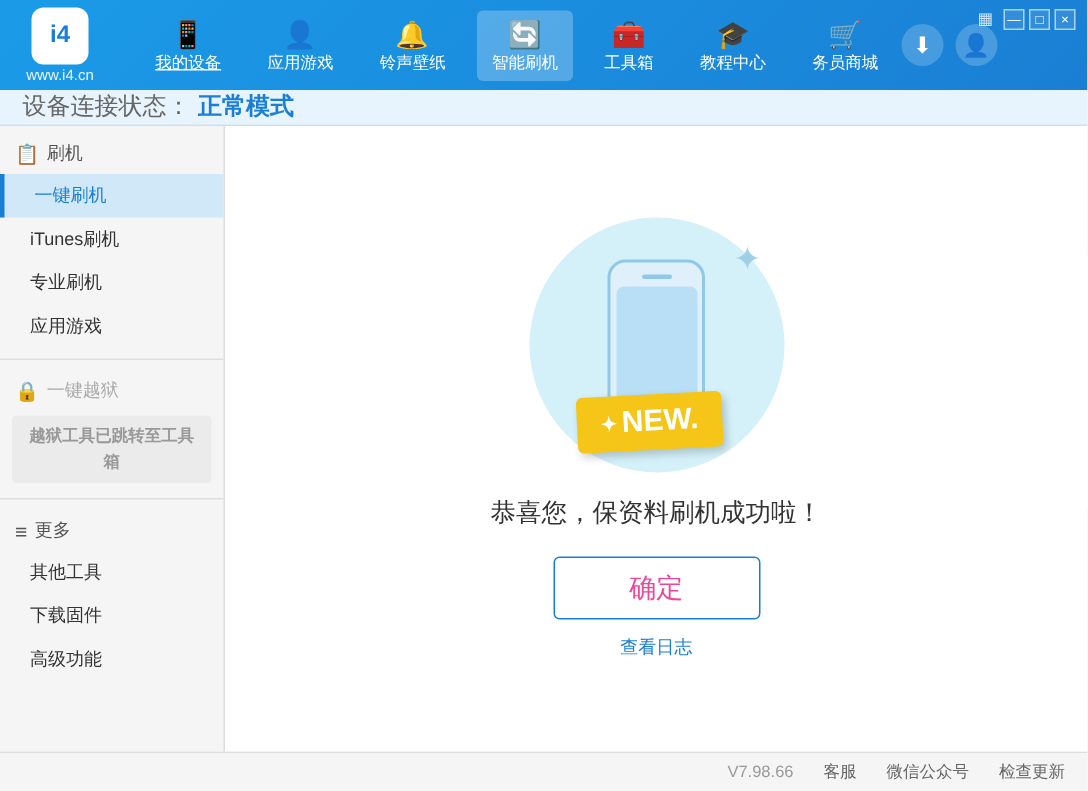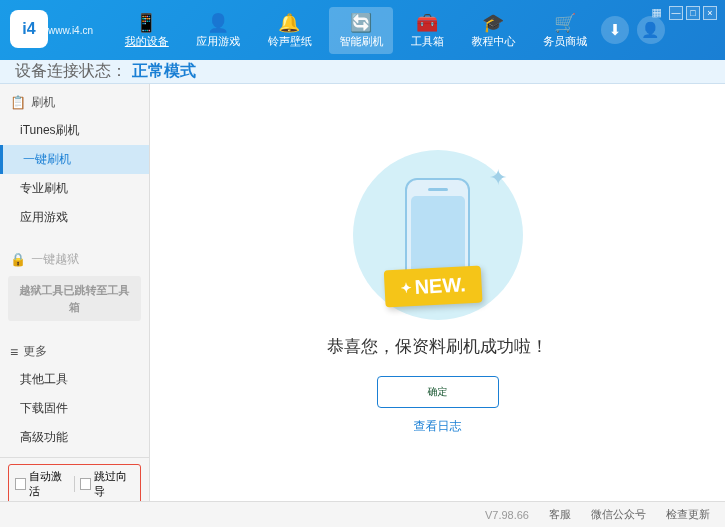--- a/index.html
+++ b/index.html
@@ -10,21 +10,21 @@
 
 <div style="position:relative; background: linear-gradient(135deg, #1a9be8, #1a7fd4); height: 60px; display:flex; align-items:center; padding: 0 10px 0 10px;">
 
   <div style="position:absolute; top:6px; right:8px; display:flex; gap:3px; z-index:10;">
     <div style="color:rgba(255,255,255,0.8); font-size:11px; margin-right:4px;">▦</div>
     <div style="width:14px;height:14px;border:1px solid rgba(255,255,255,0.6);display:flex;align-items:center;justify-content:center;cursor:pointer;color:white;font-size:9px;background:rgba(255,255,255,0.1);">—</div>
     <div style="width:14px;height:14px;border:1px solid rgba(255,255,255,0.6);display:flex;align-items:center;justify-content:center;cursor:pointer;color:white;font-size:9px;background:rgba(255,255,255,0.1);">□</div>
     <div style="width:14px;height:14px;border:1px solid rgba(255,255,255,0.6);display:flex;align-items:center;justify-content:center;cursor:pointer;color:white;font-size:9px;background:rgba(255,255,255,0.1);">×</div>
   </div>
 
-  <div style="display:flex;flex-direction:row;align-items:center;margin-right:18px;min-width:60px;">
+  <div style="display:flex;flex-direction:column;align-items:center;margin-right:18px;min-width:60px;">
     <div style="width:38px;height:38px;background:white;border-radius:8px;display:flex;align-items:center;justify-content:center;margin-bottom:2px;">
       <span style="font-size:16px;font-weight:bold;color:#1a7fd4;">i4</span>
     </div>
     <span style="font-size:10px;color:rgba(255,255,255,0.9);">www.i4.cn</span>
   </div>
 
   <div style="display:flex;flex:1;justify-content:space-around;align-items:center;">
     <div style="display:flex;flex-direction:column;align-items:center;cursor:pointer;padding:5px 10px;border-radius:4px;">
       <span style="font-size:18px;">📱</span>
       <span style="font-size:11px;color:white;text-decoration:underline;">我的设备</span>
@@ -68,25 +68,25 @@
 
 <div style="display:flex;height:calc(527px - 60px - 24px - 26px);">
 
   <div style="width:150px;background:#f5f5f5;border-right:1px solid #ddd;display:flex;flex-direction:column;overflow:hidden;">
 
     <div style="padding:5px 0;">
       <div style="display:flex;align-items:center;padding:5px 10px;font-size:12px;color:#555;gap:5px;">
         <span style="color:#1a7fd4;font-size:13px;">📋</span>
         <span>刷机</span>
       </div>
+      <div style="display:flex;align-items:center;padding:6px 15px 6px 20px;cursor:pointer;font-size:12px;color:#1a7fd4;background:#d0e8f8;border-left:3px solid #1a7fd4;">
+        <span>一键刷机</span>
+      </div>
       <div style="padding:6px 15px 6px 20px;cursor:pointer;font-size:12px;color:#333;">
         <span>iTunes刷机</span>
-      </div>
-      <div style="display:flex;align-items:center;padding:6px 15px 6px 20px;cursor:pointer;font-size:12px;color:#1a7fd4;background:#d0e8f8;border-left:3px solid #1a7fd4;">
-        <span>一键刷机</span>
       </div>
       <div style="padding:6px 15px 6px 20px;cursor:pointer;font-size:12px;color:#333;">
         <span>专业刷机</span>
       </div>
       <div style="padding:6px 15px 6px 20px;cursor:pointer;font-size:12px;color:#333;">
         <span>应用游戏</span>
       </div>
     </div>
 
     <div style="height:1px;background:#ddd;margin:2px 0;"></div>
@@ -114,35 +114,20 @@
       <div style="padding:6px 15px 6px 20px;cursor:pointer;font-size:12px;color:#333;">
         <span>下载固件</span>
       </div>
       <div style="padding:6px 15px 6px 20px;cursor:pointer;font-size:12px;color:#333;">
         <span>高级功能</span>
       </div>
     </div>
 
     <div style="flex:1;"></div>
 
-    <div style="border-top:1px solid #ddd;padding:6px 8px;">
-
-      <div style="display:flex;gap:5px;align-items:center;padding:4px 6px;border:1.5px solid #e74c3c;border-radius:3px;margin-bottom:6px;">
-        <label style="display:flex;align-items:center;gap:3px;font-size:11px;cursor:pointer;">
-          <span style="width:12px;height:12px;border:1px solid #aaa;background:white;display:inline-block;"></span>
-          <span>自动激活</span>
-        </label>
-        <div style="width:1px;height:16px;background:#ccc;"></div>
-        <label style="display:flex;align-items:center;gap:3px;font-size:11px;cursor:pointer;">
-          <span style="width:12px;height:12px;border:1px solid #aaa;background:white;display:inline-block;"></span>
-          <span>跳过向导</span>
-        </label>
-      </div>
-
-    </div>
 
   </div>
 
   <div style="flex:1;display:flex;flex-direction:column;align-items:center;justify-content:center;background:white;">
 
     <div style="display:flex;flex-direction:column;align-items:center;margin-bottom:15px;position:relative;">
 
       <div style="width:170px;height:170px;background:#d4f0f8;border-radius:50%;display:flex;align-items:center;justify-content:center;position:relative;">
 
         <div style="position:absolute;top:15px;right:15px;color:#a0d0e8;font-size:22px;">✦</div>
@@ -156,21 +141,21 @@
           <div style="background:#f5c518;color:white;font-size:20px;font-weight:bold;padding:7px 16px;border-radius:4px;transform:rotate(-3deg);box-shadow:2px 3px 6px rgba(0,0,0,0.2);display:flex;align-items:center;gap:3px;">
             <span style="font-size:13px;">✦</span>
             <span>NEW.</span>
           </div>
         </div>
       </div>
     </div>
 
     <div style="font-size:17px;color:#333;margin-bottom:18px;">恭喜您，保资料刷机成功啦！</div>
 
-    <button style="background:white;border:1px solid #1a7fd4;color:#14532d;padding:8px 50px;border-radius:4px;font-size:10px;cursor:pointer;margin-bottom:10px;font-family:inherit;">确定</button>
+    <button style="background:white;border:1px solid #1a7fd4;color:#ec4899;padding:8px 50px;border-radius:4px;font-size:18px;cursor:pointer;margin-bottom:10px;font-family:inherit;">确定</button>
 
     <a style="font-size:12px;color:#1a7fd4;cursor:pointer;text-decoration:none;" href="#">查看日志</a>
   </div>
 </div>
 
 <div style="height:26px;background:#f5f5f5;border-top:1px solid #ddd;display:flex;align-items:center;justify-content:flex-end;padding:0 15px;gap:20px;font-size:11px;color:#666;">
   <span style="color:#999;">V7.98.66</span>
   <span style="cursor:pointer;">客服</span>
   <span style="cursor:pointer;">微信公众号</span>
   <span style="cursor:pointer;">检查更新</span>

